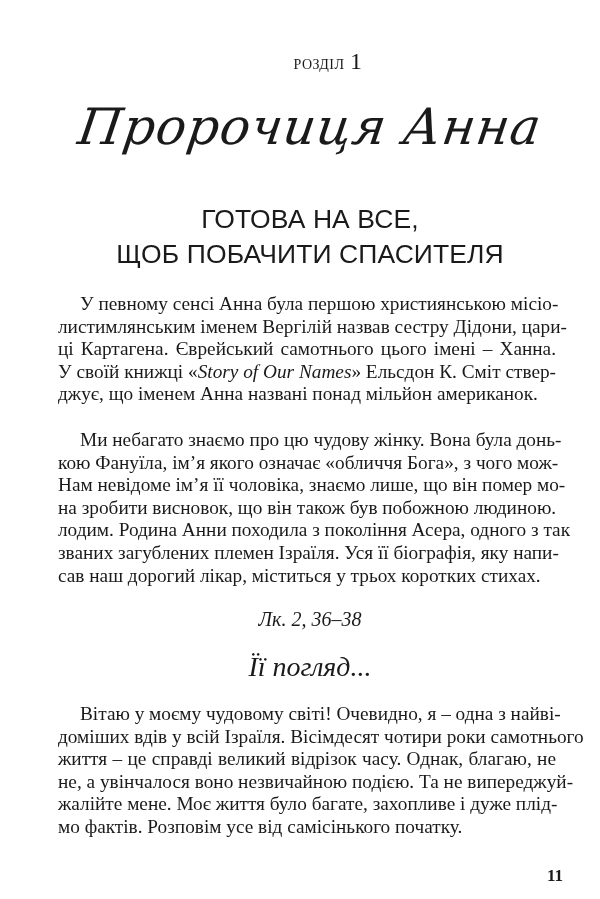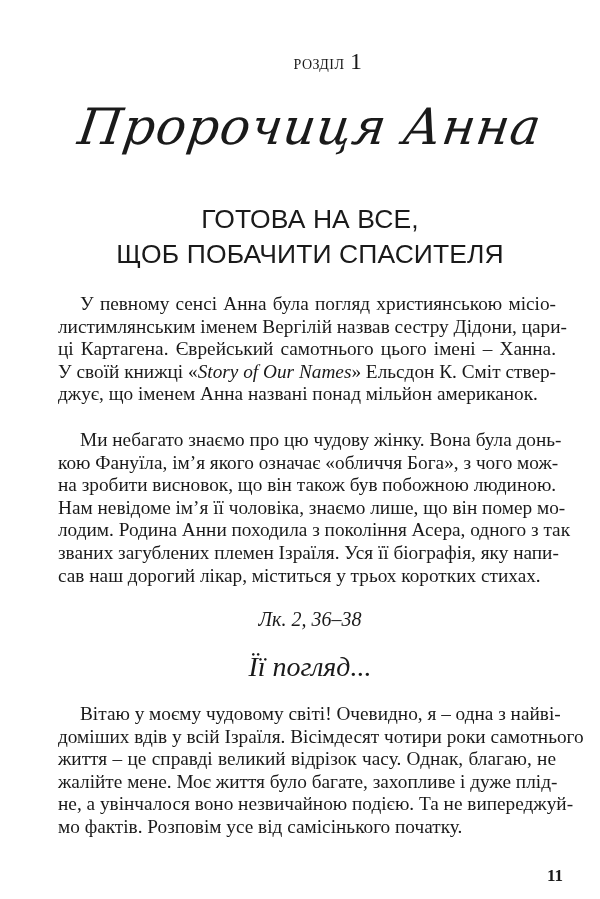--- a/index.html
+++ b/index.html
@@ -56,44 +56,44 @@
   </div>
 
   <div class="script-title">Пророчиця Анна</div>
 
   <div class="subtitle">
     <div>ГОТОВА НА ВСЕ,</div>
     <div>ЩОБ ПОБАЧИТИ СПАСИТЕЛЯ</div>
   </div>
 
   <div class="para" style="top: 293px;">
-    <span class="line indent">У певному сенсі Анна була погляд християнською місіо-</span>
+    <span class="line indent">У певному сенсі Анна була першою християнською місіо-</span>
     <span class="line">листимлянським іменем Вергілій назвав сестру Дідони, цари-</span>
     <span class="line">ці Картагена. Єврейський самотнього цього імені – Ханна.</span>
     <span class="line" style="text-align-last: justify;"><span>У своїй книжці «</span><em>Story of Our Names</em><span>» Ельсдон К. Сміт ствер-</span></span>
     <span class="line last">джує, що іменем Анна названі понад мільйон американок.</span>
   </div>
 
   <div class="para" style="top: 429px;">
     <span class="line indent">Ми небагато знаємо про цю чудову жінку. Вона була донь-</span>
     <span class="line">кою Фануїла, ім’я якого означає «обличчя Бога», з чого мож-</span>
+    <span class="line">Нам невідоме ім’я її чоловіка, знаємо лише, що він помер мо-</span>
     <span class="line">на зробити висновок, що він також був побожною людиною.</span>
-    <span class="line">Нам невідоме ім’я її чоловіка, знаємо лише, що він помер мо-</span>
     <span class="line">лодим. Родина Анни походила з покоління Асера, одного з так</span>
     <span class="line">званих загублених племен Ізраїля. Уся її біографія, яку напи-</span>
     <span class="line last">сав наш дорогий лікар, міститься у трьох коротких стихах.</span>
   </div>
 
   <div class="ref">Лк. 2, 36–38</div>
 
   <div class="section-head">Її погляд...</div>
 
   <div class="para" style="top: 703px; font-family: Liberation Serif, serif;">
     <span class="line indent">Вітаю у моєму чудовому світі! Очевидно, я – одна з найві-</span>
     <span class="line">доміших вдів у всій Ізраїля. Вісімдесят чотири роки самотнього</span>
     <span class="line">життя – це справді великий відрізок часу. Однак, благаю, не</span>
+    <span class="line">не, а увінчалося воно незвичайною подією. Та не випереджуй-</span>
     <span class="line">жалійте мене. Моє життя було багате, захопливе і дуже плід-</span>
-    <span class="line">не, а увінчалося воно незвичайною подією. Та не випереджуй-</span>
     <span class="line last">мо фактів. Розповім усе від самісінького початку.</span>
   </div>
 
   <div class="page-number">11</div>
 </div>
 
 </body></html>

